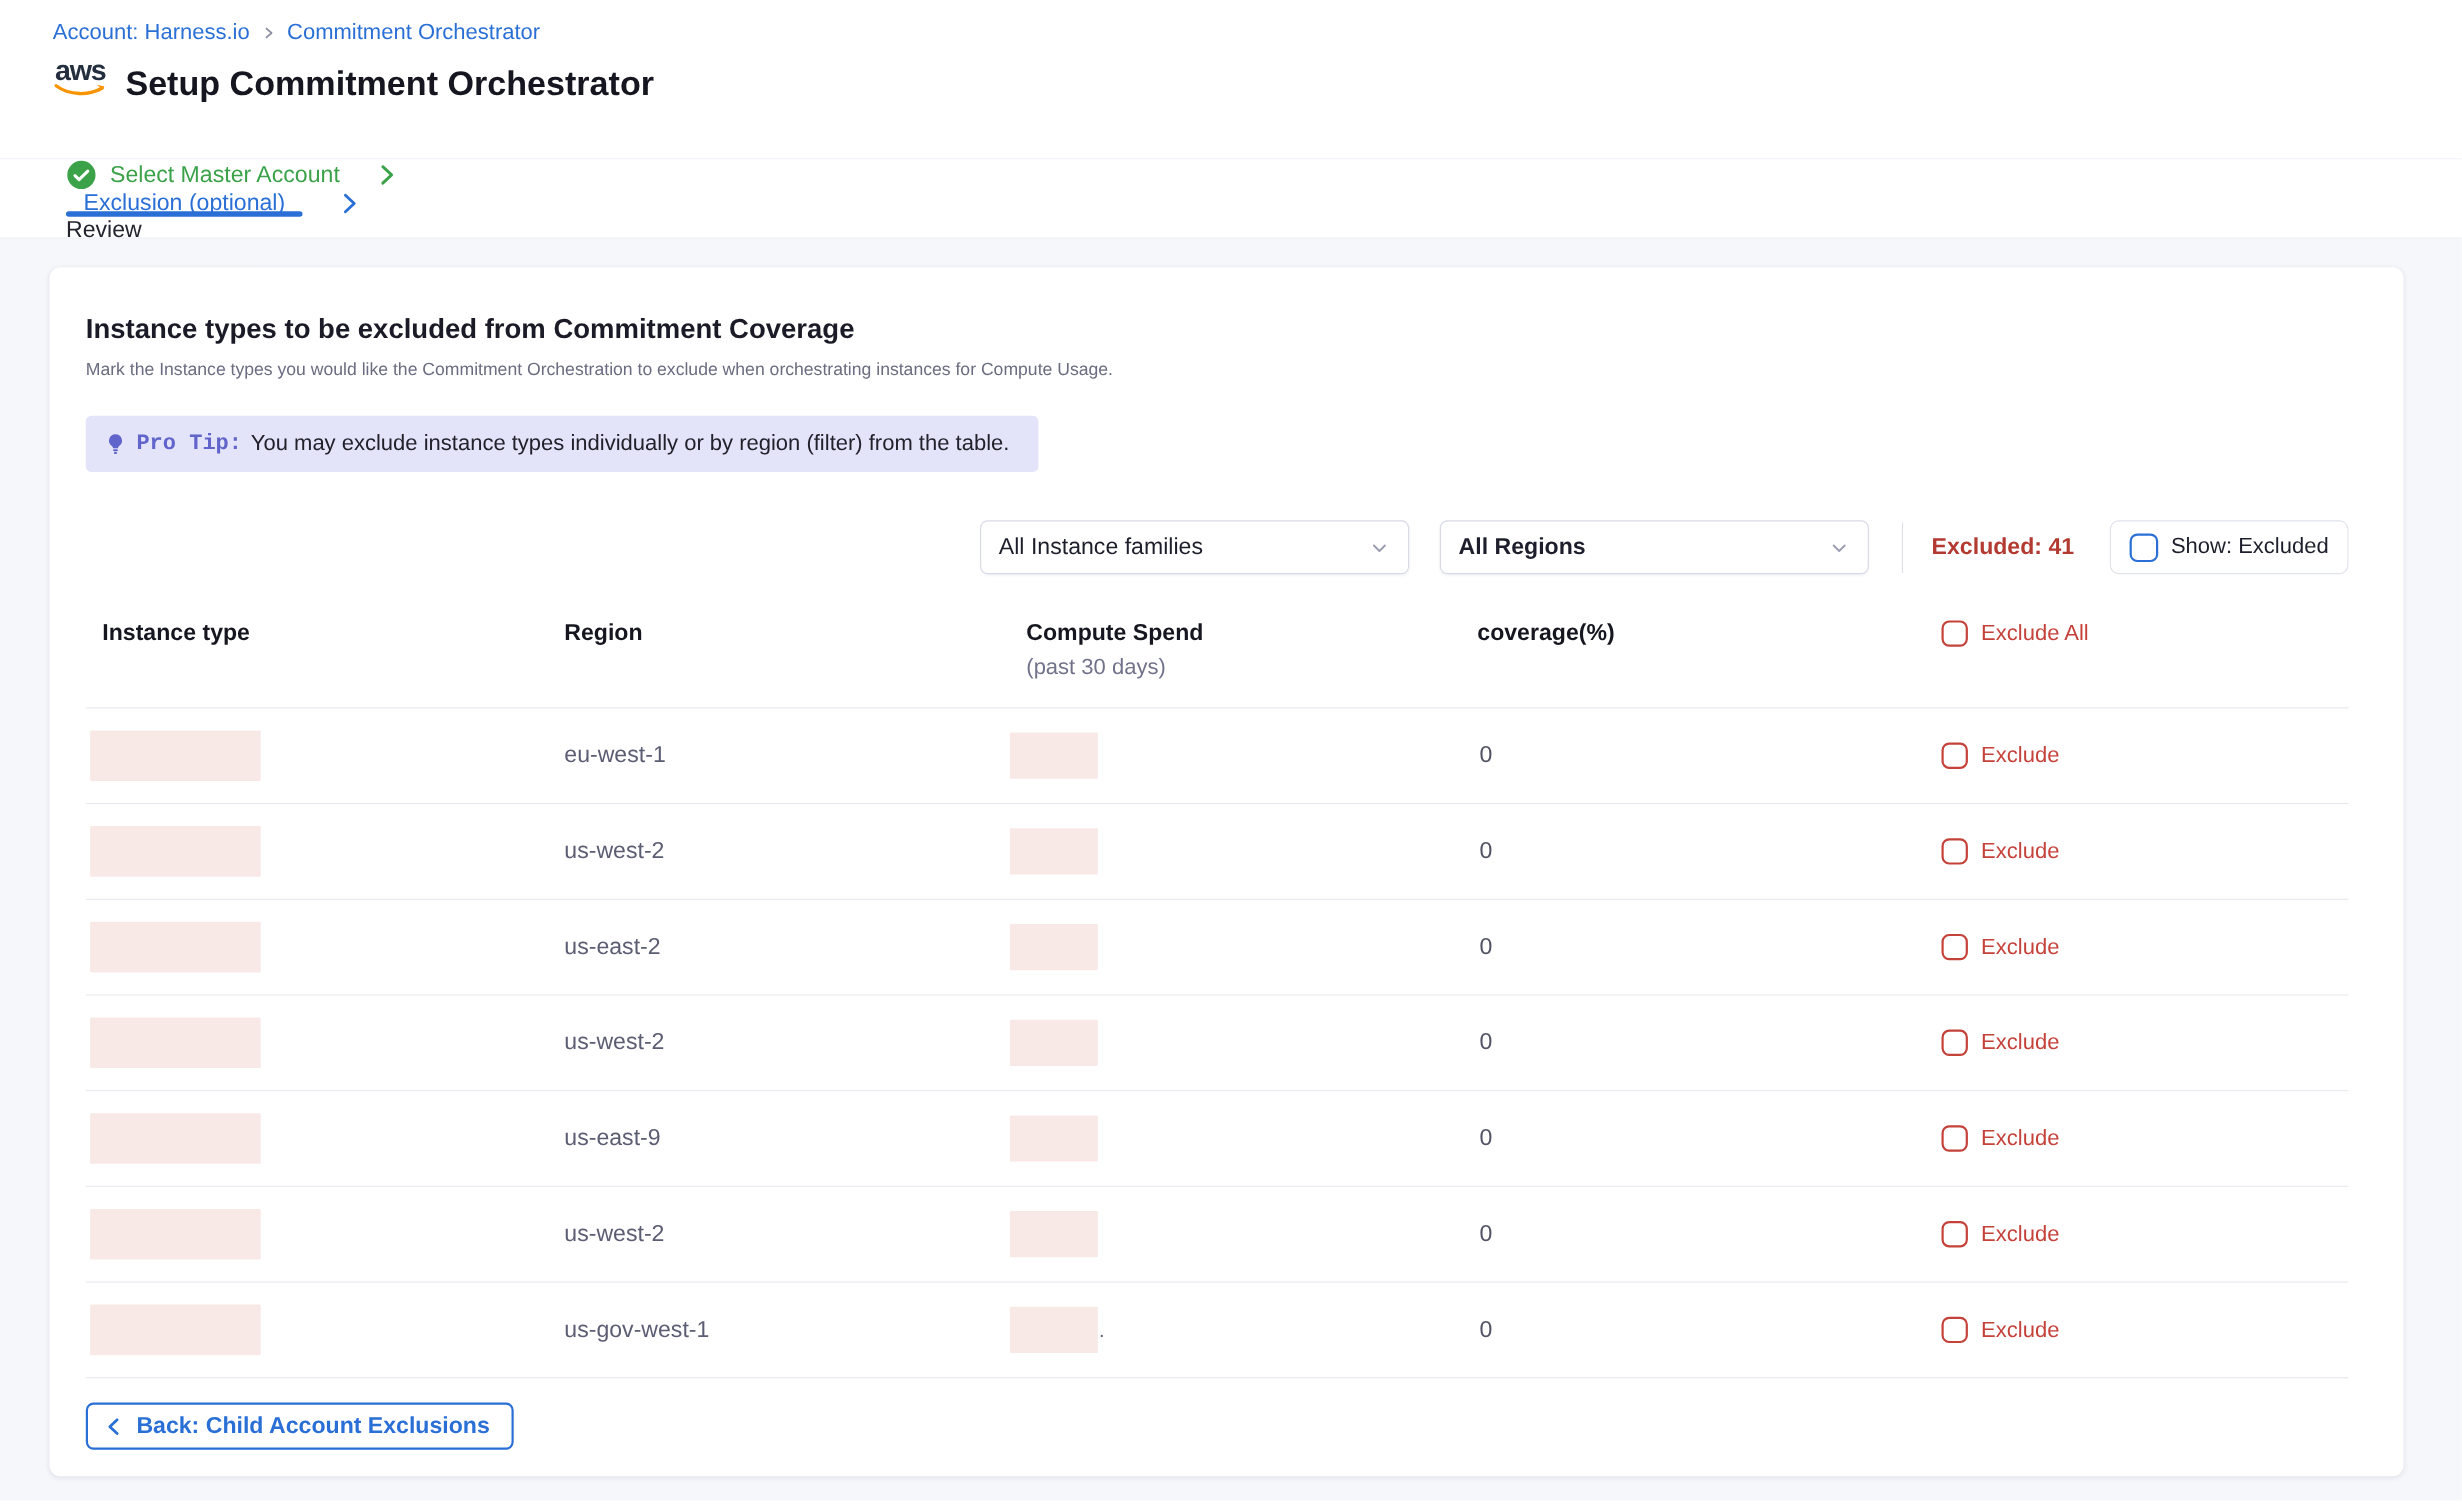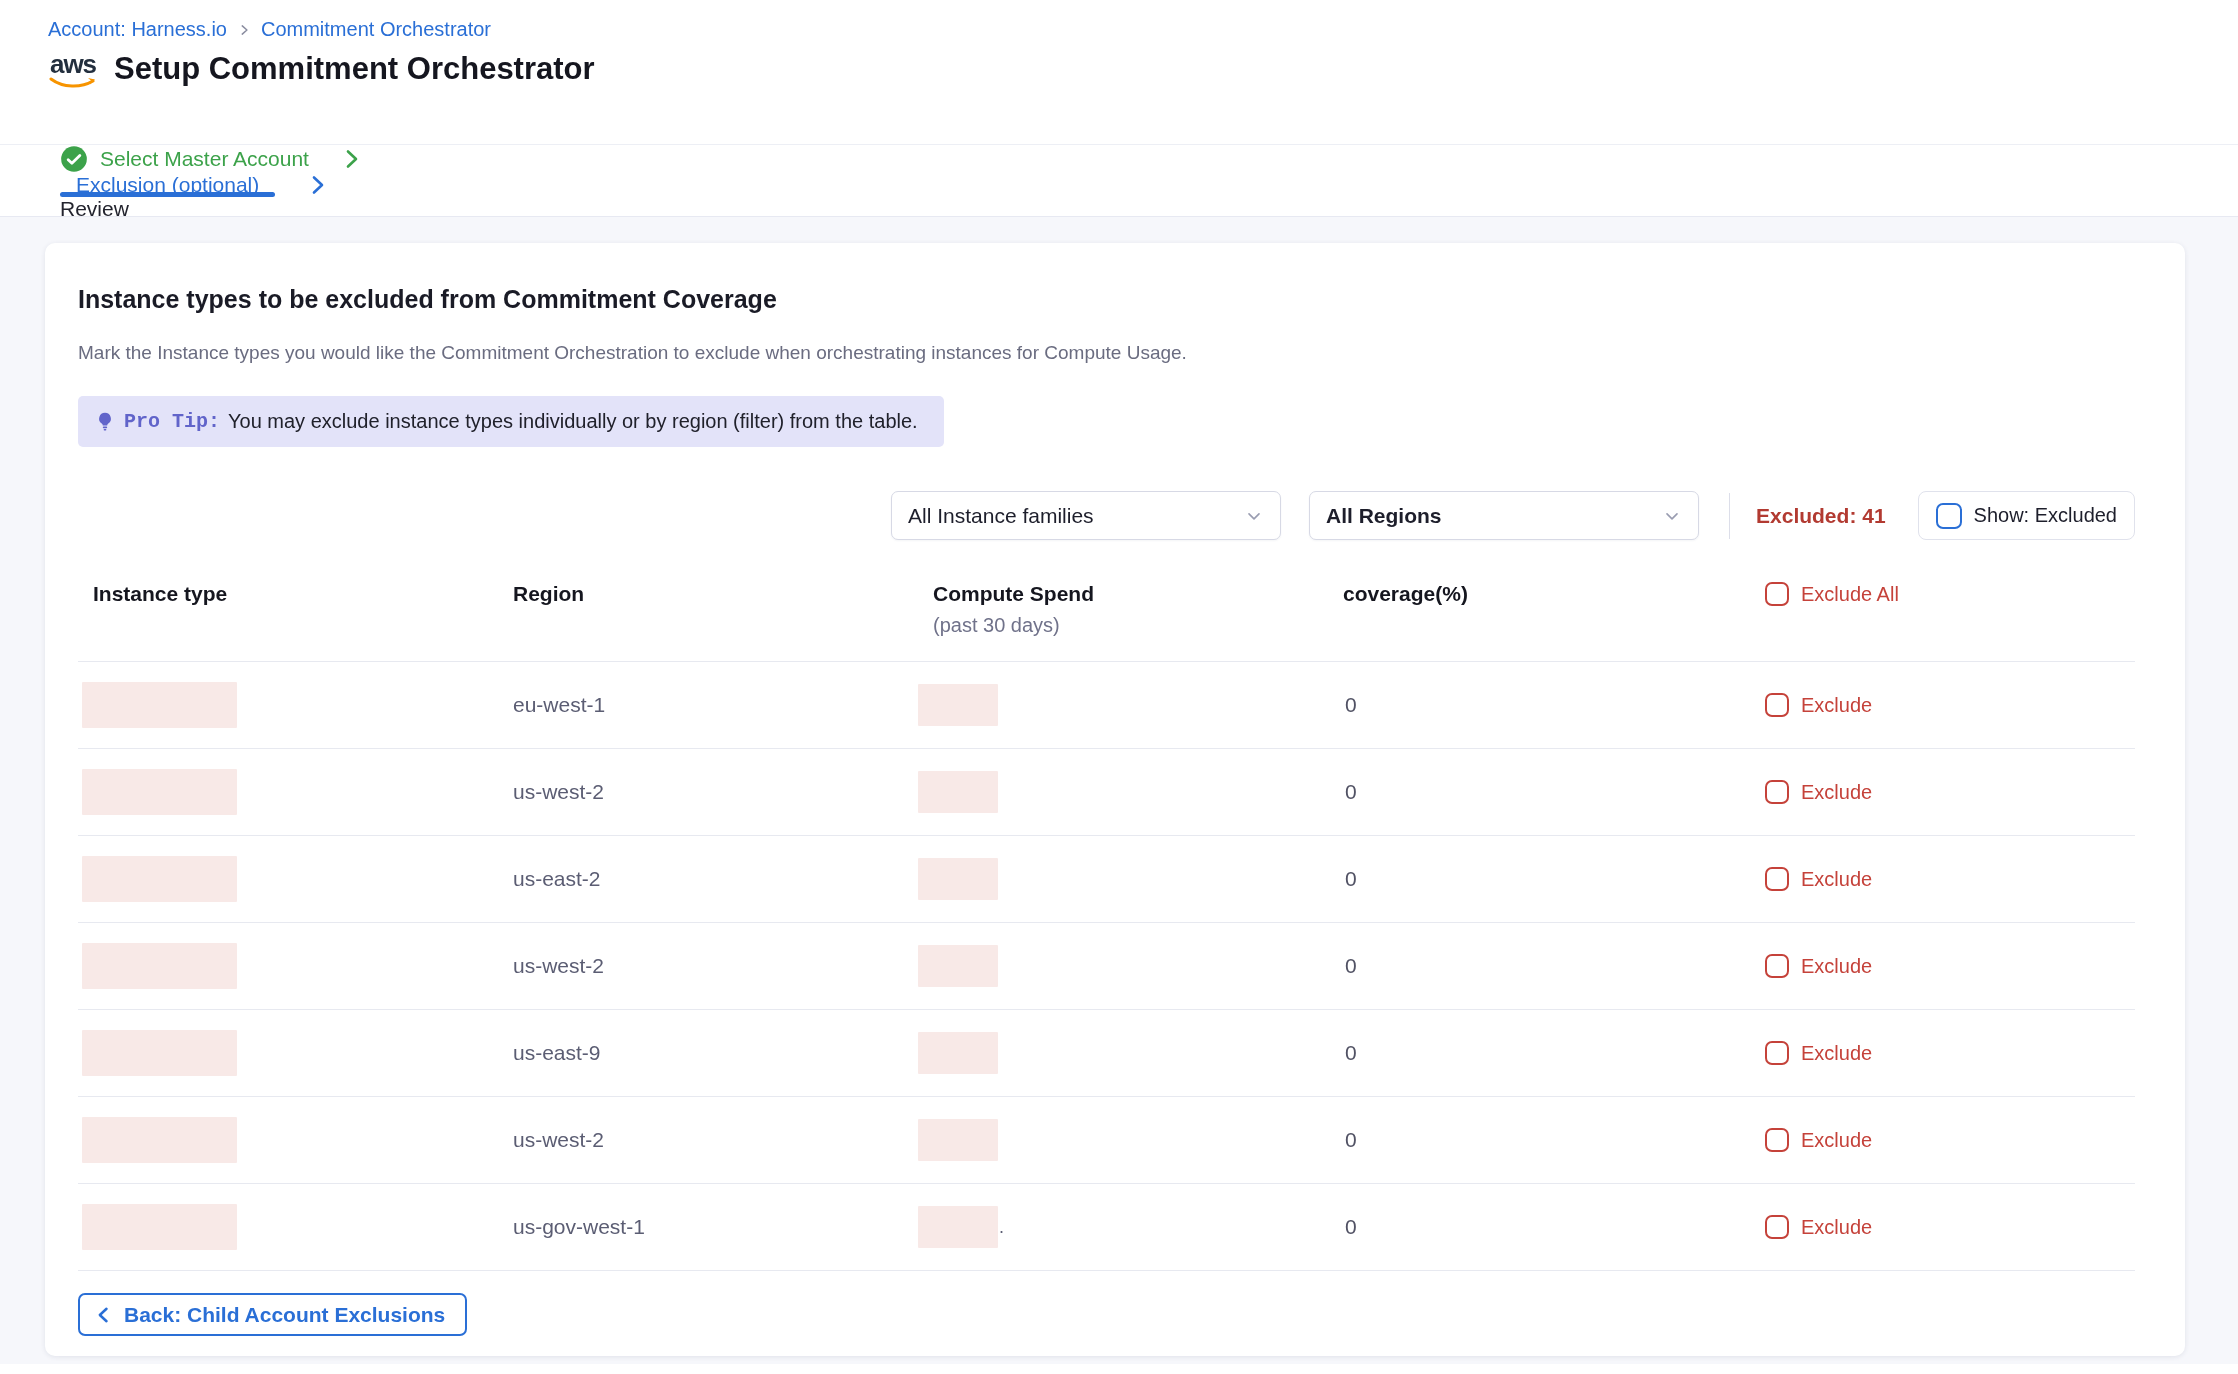--- a/index.html
+++ b/index.html
@@ -5,21 +5,21 @@
   * { box-sizing: border-box; margin: 0; padding: 0; }
   html,body { width: 2238px; height: 1374px; background: #ffffff;
     font-family: "Liberation Sans", "DejaVu Sans", sans-serif; color: var(--dark,#1d1e2b); }
   body { overflow: hidden; }
 
   
   .topbar { height: 145px; background: #fff; padding: 18px 0 0 48px; border-bottom: 1px solid #edeff5; }
   .breadcrumb { display: flex; align-items: center; gap: 10px; font-size: 20px; }
   .crumb { color: var(--blue); cursor: pointer; text-decoration: none; }
   .crumb-sep { color: #8a8da0; display: flex; align-items: center; }
-  .title-row { display: flex; align-items: flex-start; gap: 16px; margin-top: 10px; }
+  .title-row { display: flex; align-items: flex-end; gap: 16px; margin-top: 10px; }
   .aws-logo { display: flex; flex-direction: column; align-items: center; width: 50px; margin-top: 2px; }
   .aws-text { font-size: 26px; font-weight: 700; color: #232f3e; letter-spacing: -1px; line-height: 22px; }
   .aws-swoosh { color: var(--aws-orange); margin-top: 1px; }
   .page-title { font-size: 31px; font-weight: 700; color: #15161f; }
 
   
   .stepper { height: 72px; background: #fff; display: flex; align-items: stretch; padding-left: 60px;
     border-bottom: 1px solid #e7e9f2; flex-direction: column; }
   .step { display: flex; align-items: center; gap: 30px; margin-right: 30px; font-size: 21px; cursor: pointer; }
   .step-label { position: relative; height: 100%; display: flex; align-items: center; gap: 12px; }
@@ -33,21 +33,21 @@
   .chev.blue { color: var(--blue); }
   .chev.dark { color: #2c2d38; }
   .check-icon { display: flex; color: var(--green); }
 
   
   .content { background: var(--page-bg); height: 1147px; padding: 26px 53px 0 45px; }
   .card { background: #fff; border-radius: 10px; box-shadow: 0 1px 5px rgba(40,50,90,.10);
     min-height: 1099px; padding: 42px 50px 20px 33px; }
 
   .card-heading { font-size: 25px; font-weight: 700; color: #1a1b26; }
-  .card-subtitle { font-size: 19px; color: var(--gray); margin-top: 28px; }
+  .card-subtitle { font-size: 16px; color: var(--gray); margin-top: 14px; }
 
   .protip { margin-top: 32px; display: inline-flex; align-items: center; gap: 8px;
     background: var(--protip-bg); border-radius: 5px; padding: 14px 26px 14px 16px; font-size: 20px; }
   .protip-bulb { color: var(--purple); display: flex; }
   .protip-label { color: var(--purple); font-weight: 700; font-family: Liberation Mono, monospace; }
   .protip-text { color: #20212b; }
 
   
   .filter-row { margin-top: 44px; display: flex; align-items: center; justify-content: flex-end; }
   .select { width: 390px; height: 49px; background: #fff; border: 1px solid #d7d9e5; border-radius: 7px;

